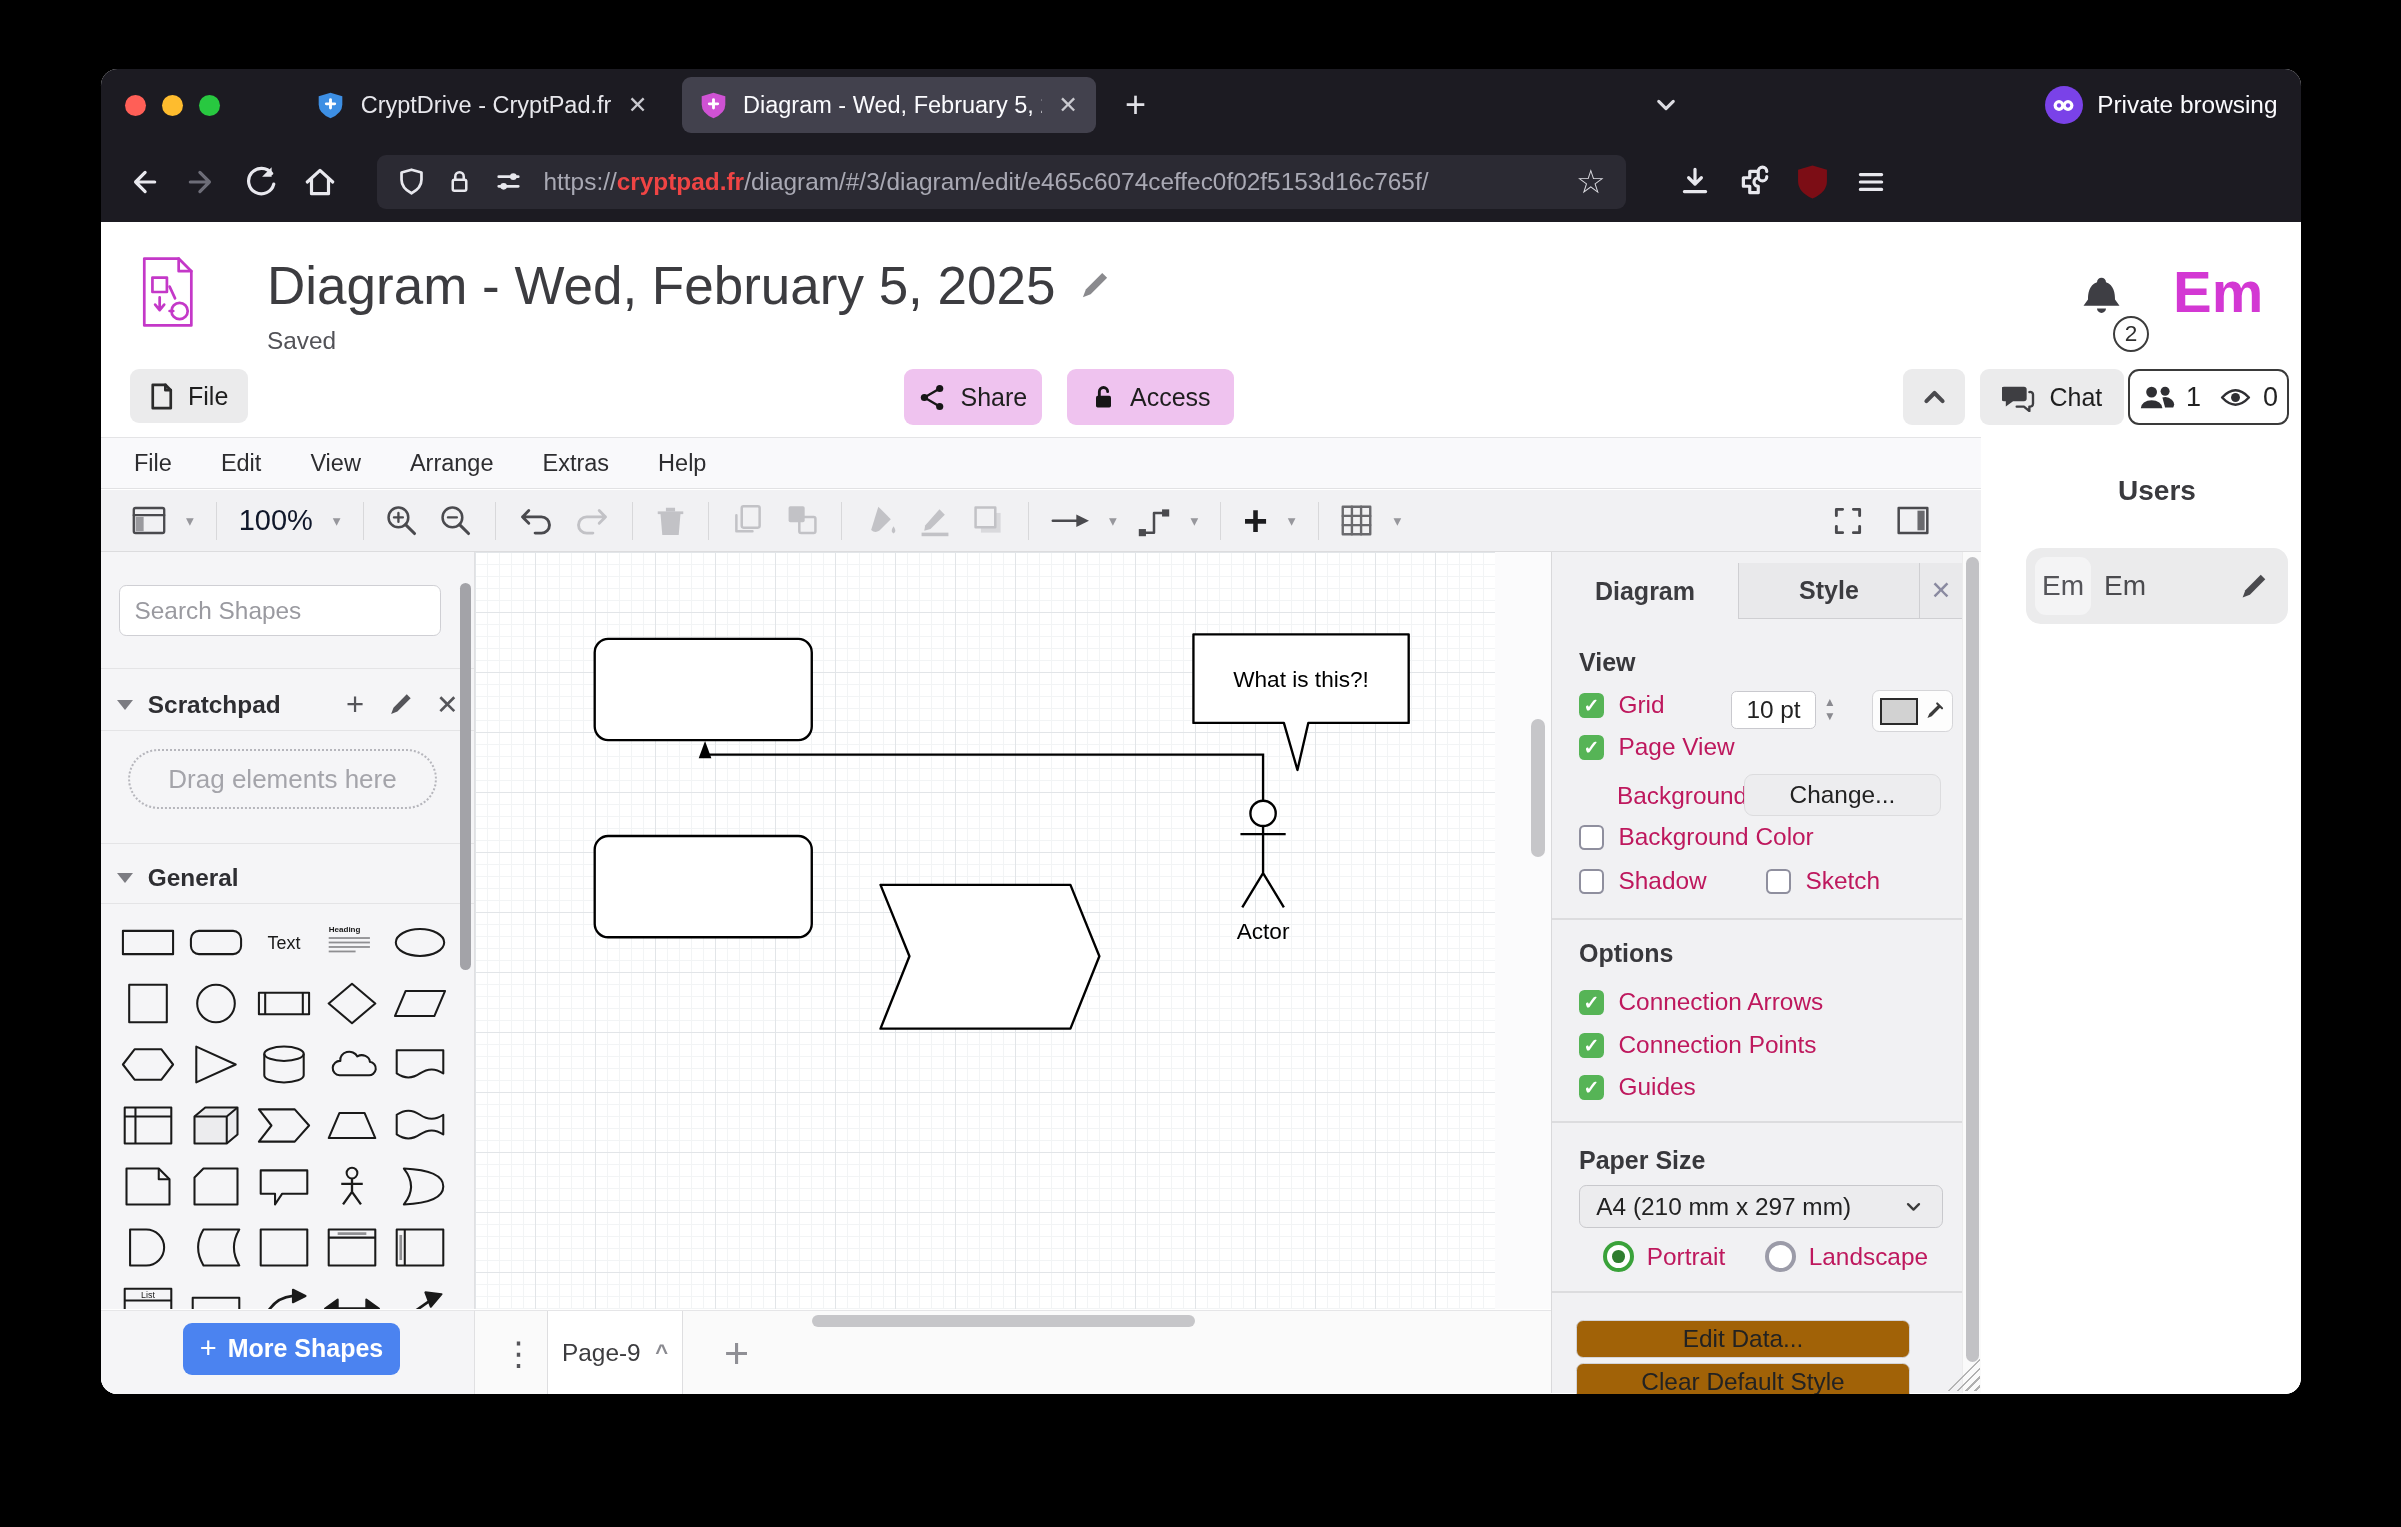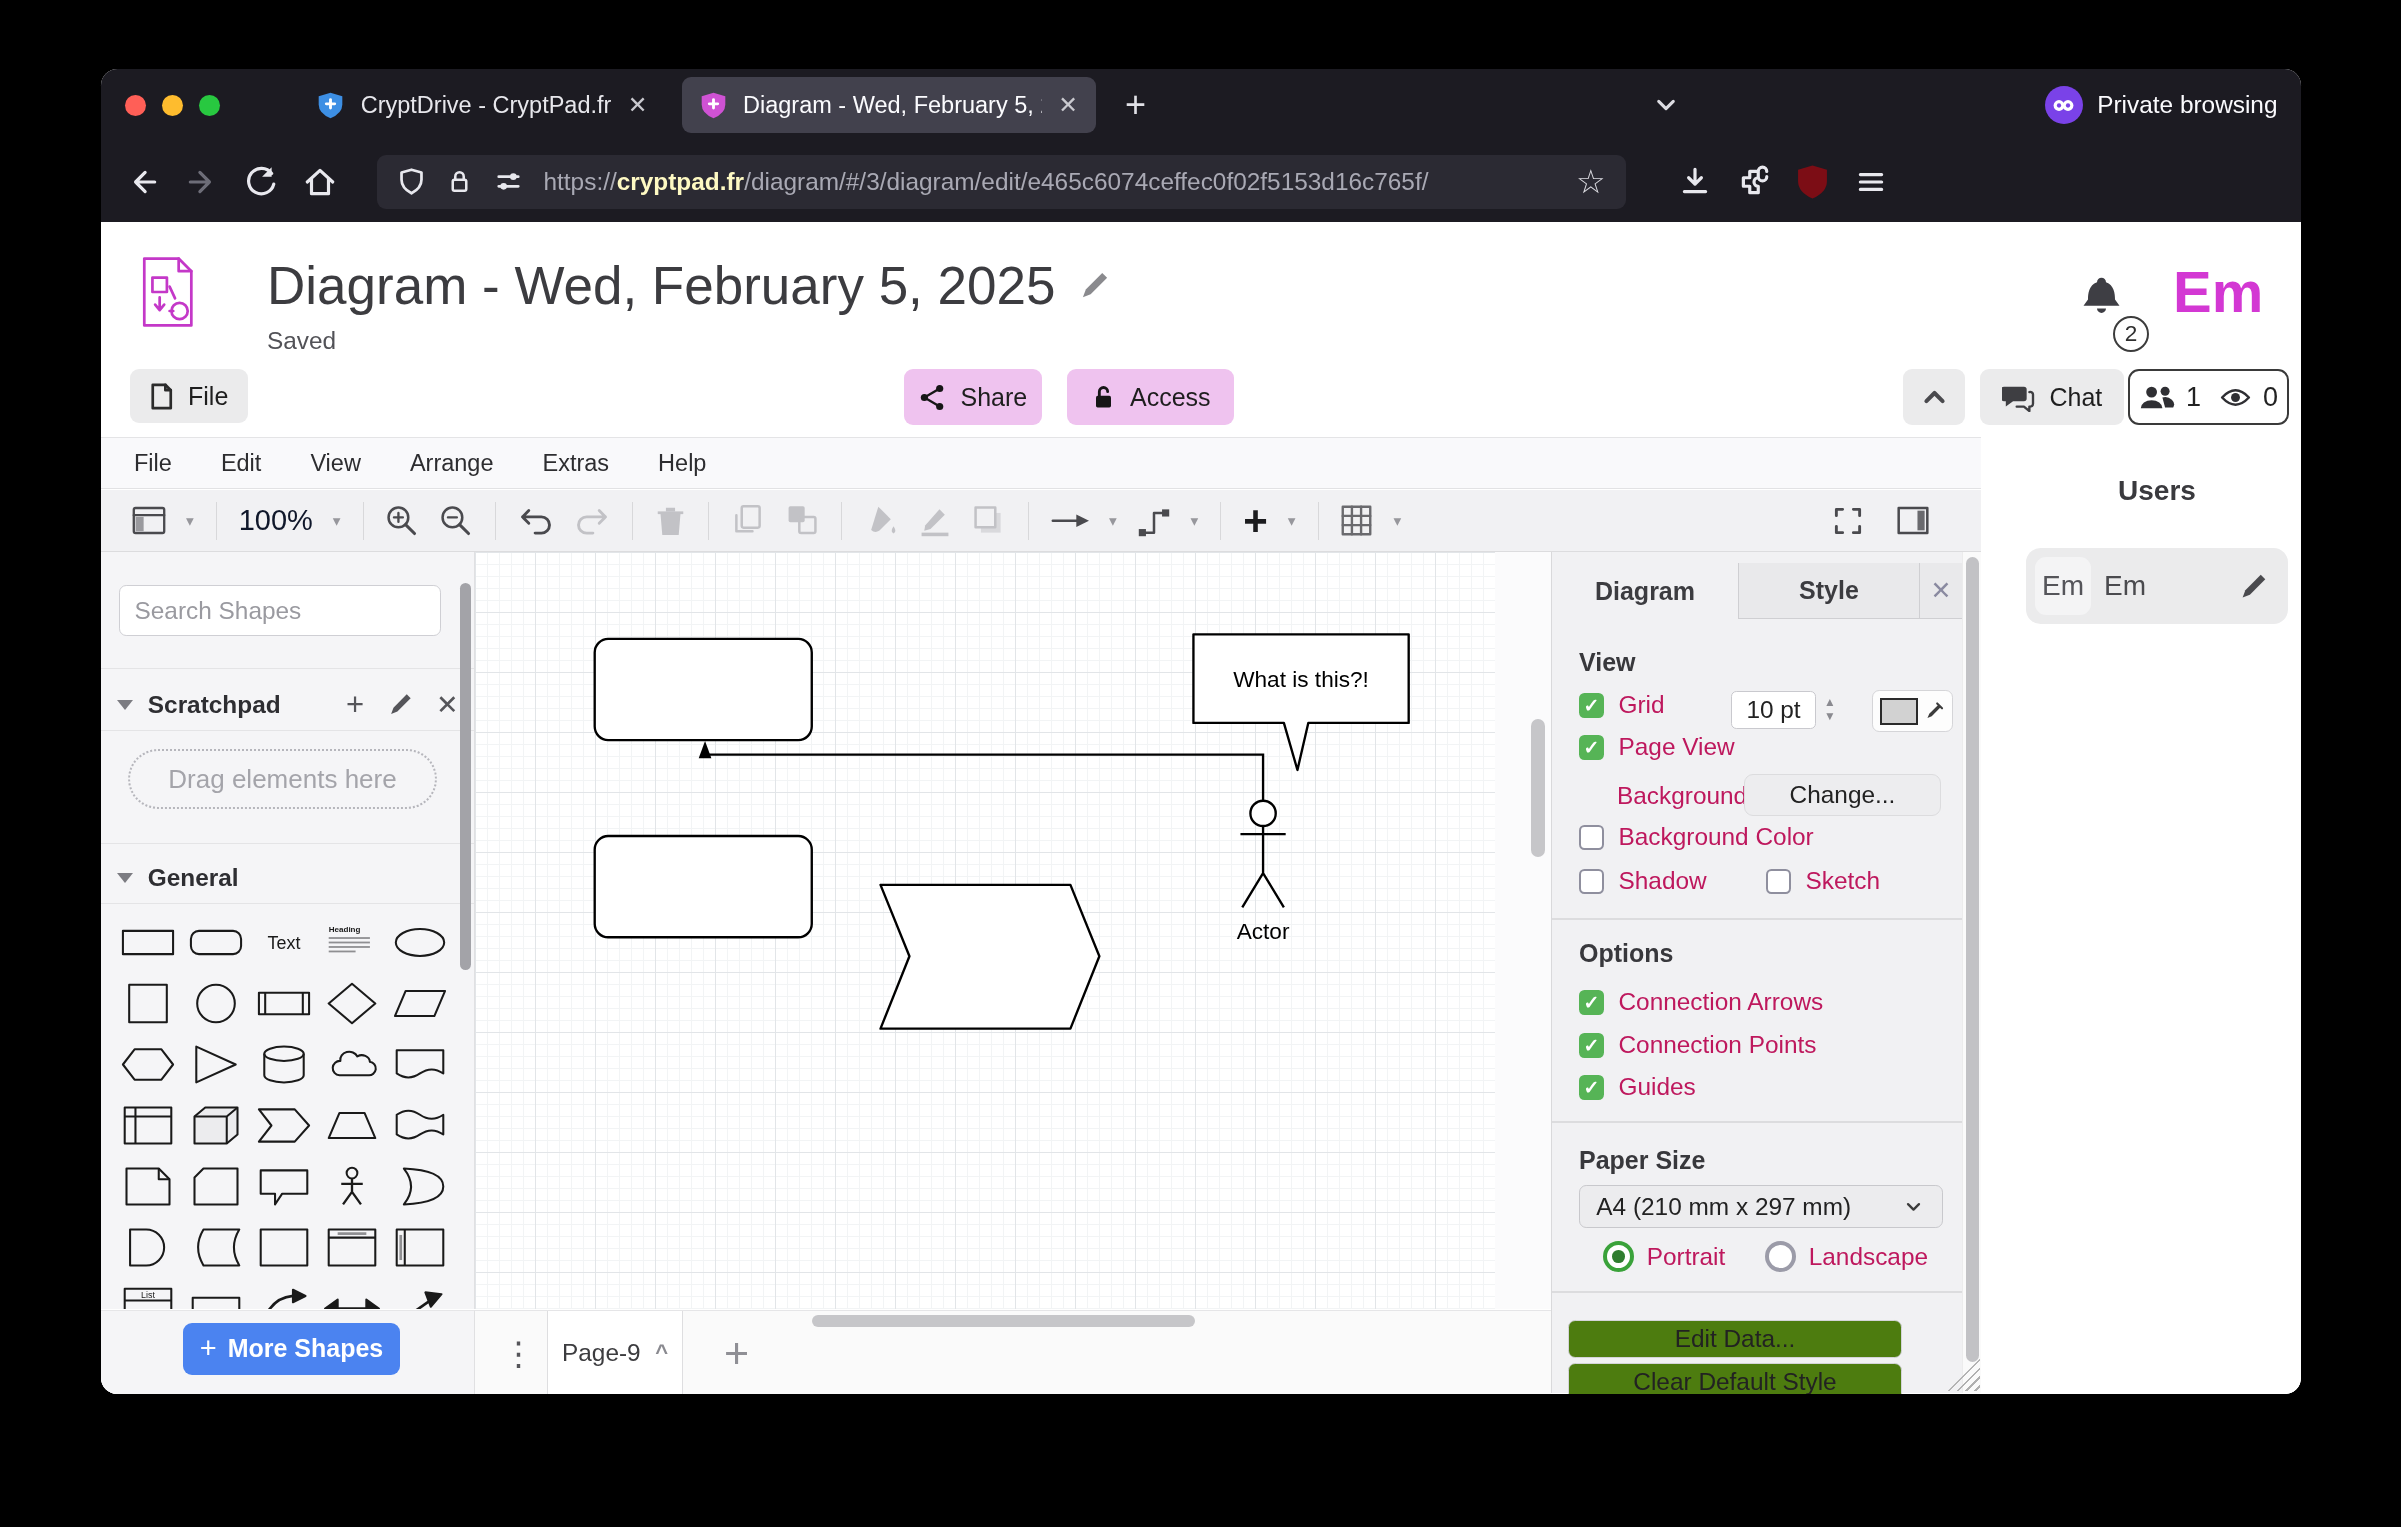--- a/index.html
+++ b/index.html
@@ -21,21 +21,21 @@
 .tab.active{background:#42414d;color:#fbfbfe}
 .tab .lbl{overflow:hidden;text-overflow:clip;max-width:299px}
 .newtab{color:#e0e0e6;font-size:36px;font-weight:300;padding:0 12.7px}
 .privpill{margin-left:auto;display:flex;align-items:center;gap:14.5px;color:#fbfbfe;font-size:24.4px}
 .maskdot{width:38px;height:38px;border-radius:50%;background:#7a42e8}
 .navbar{height:81px;background:#1c1b22;display:flex;align-items:center;padding:0 25px;gap:25px;flex:none}
 .navic{color:#e8e8ee}
 .navic.dis{color:#6d6d78}
 .urlbar{width:1249px;height:54px;background:#2b2a33;border-radius:9px;display:flex;align-items:center;padding:0 20px;gap:20px;margin-left:14.5px}
 .url{font-size:24.4px;color:#a9a9b4;white-space:nowrap;overflow:hidden;flex:1}
-.url b{color:#fef9c3;font-weight:bold}
+.url b{color:#ef4444;font-weight:bold}
 .star{color:#dcdce2;font-size:33px}
 
 .app{flex:1;background:#fff;position:relative}
 .logo{left:27px;top:31px;color:#c438c8}
 .titleblock{left:166px;top:33px}
 .titlerow{display:flex;align-items:center;gap:23.5px}
 .title{font-size:53px;color:#3c3c40;font-weight:500}
 .saved{margin-top:11px;font-size:24.4px;color:#525257}
 .badge{left:2012px;top:94px;width:36px;height:36px;border:2.7px solid #3c3c3c;border-radius:50%;background:#fff;font-size:22.6px;color:#2f2f2f}
 .avatar-em{left:2072px;top:36px;font-size:58px;font-weight:600;color:#d338d3}
@@ -96,21 +96,21 @@
 .spinner{left:266px;width:23.5px;height:38px;display:flex;flex-direction:column;align-items:center;justify-content:center;color:#8a8a90;font-size:11.8px;line-height:13.6px}
 .swatchbtn{left:320px;width:81px;height:42px;background:#fdfdfd;border:1.8px solid #d5d5d8;border-radius:7.2px;display:flex;align-items:center;padding:0 7.2px;gap:7.2px}
 .swatch{width:45px;height:27px;background:#d2d2d2;border:2.7px solid #2b2b2b}
 .changebtn{left:192px;width:197px;height:42px;background:#ededef;border:0.9px solid #dcdcde;border-radius:9px;font-size:24.4px;color:#222}
 .fdiv{left:0;width:411px;height:1.8px;background:#dcdcde}
 .paper-select{left:27px;width:364px;height:43px;background:#ececee;border:1.8px solid #c8c8cc;border-radius:7.2px;display:flex;align-items:center;padding:0 16.3px;font-size:24.4px;color:#222}
 .radio{width:31px;height:31px;border-radius:50%}
 .radio.on{border:4.5px solid #3aa23a;background:#fff;display:flex;align-items:center;justify-content:center}
 .radio.on i{width:12.7px;height:12.7px;border-radius:50%;background:#2f7d2f}
 .radio.off{border:4.5px solid #9b9ba8;background:#fff}
-.fbtn{left:16px;width:334px;height:38px;background:#4d7c0f;border:1.8px solid #d4d4d8;border-radius:7.2px;font-size:24.4px;color:#222}
+.fbtn{left:24px;width:334px;height:38px;background:#a16207;border:1.8px solid #d4d4d8;border-radius:7.2px;font-size:24.4px;color:#222}
 .fscroll{right:0;top:0;width:20px;height:841px;background:#fafafa;border-left:0.9px solid #ececec}
 .fthumb{right:2.7px;top:5.4px;width:13.6px;height:805px;background:#c2c2c5;border-radius:7.2px}
 .grip{right:1.8px;bottom:1.8px;width:33px;height:33px;background:repeating-linear-gradient(135deg,transparent 0 4.5px,#b0b0b0 4.5px 6.3px);clip-path:polygon(100% 0,100% 100%,0 100%)}
 
 .users{left:1880px;top:215px;width:319px;height:956px;background:#fff}
 .users-title{left:45px;top:38px;width:262px;text-align:center;font-size:28px;font-weight:bold;color:#3a3a3e}
 .user-card{left:45px;top:111px;width:262px;height:76px;background:#ebebec;border-radius:14.5px}
 .chip{left:9px;top:9px;width:56px;height:58px;background:#f4f4f5;border-radius:11px;font-size:28px;color:#55555a}
 .uname{left:78px;top:0;height:76px;display:flex;align-items:center;font-size:28px;color:#4a4a4e}
 .upencil{right:20px;top:23.5px;color:#4a4a4e}

